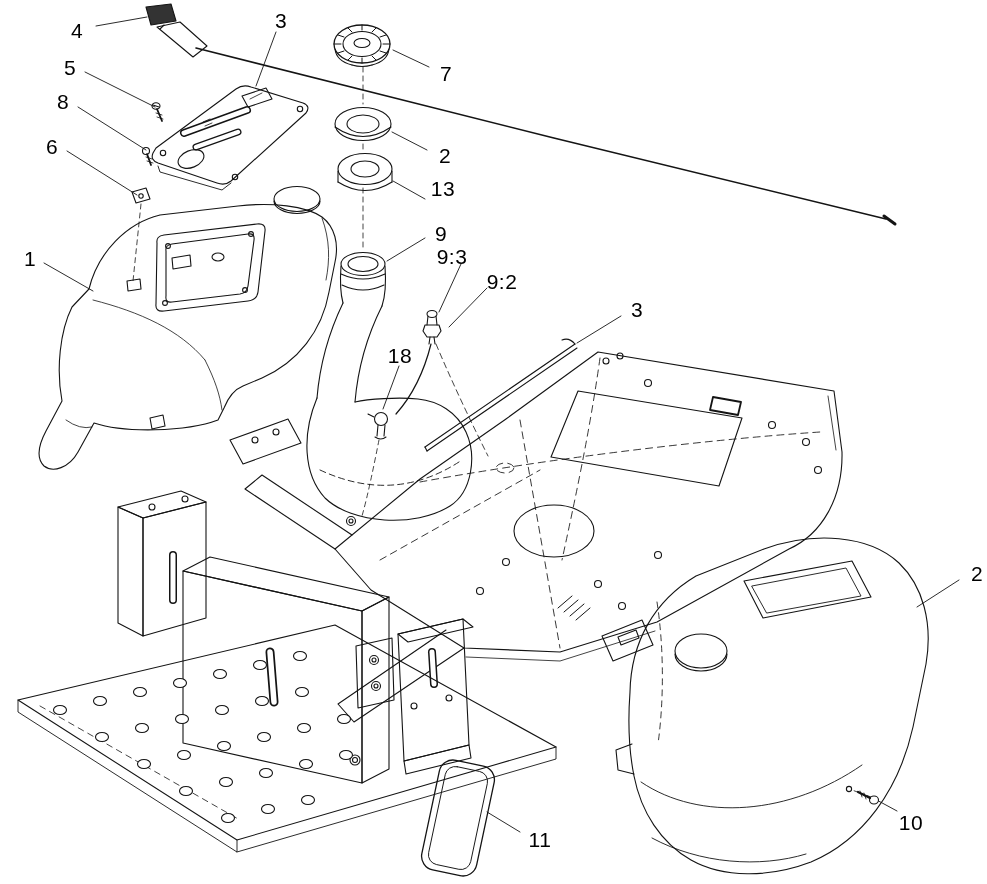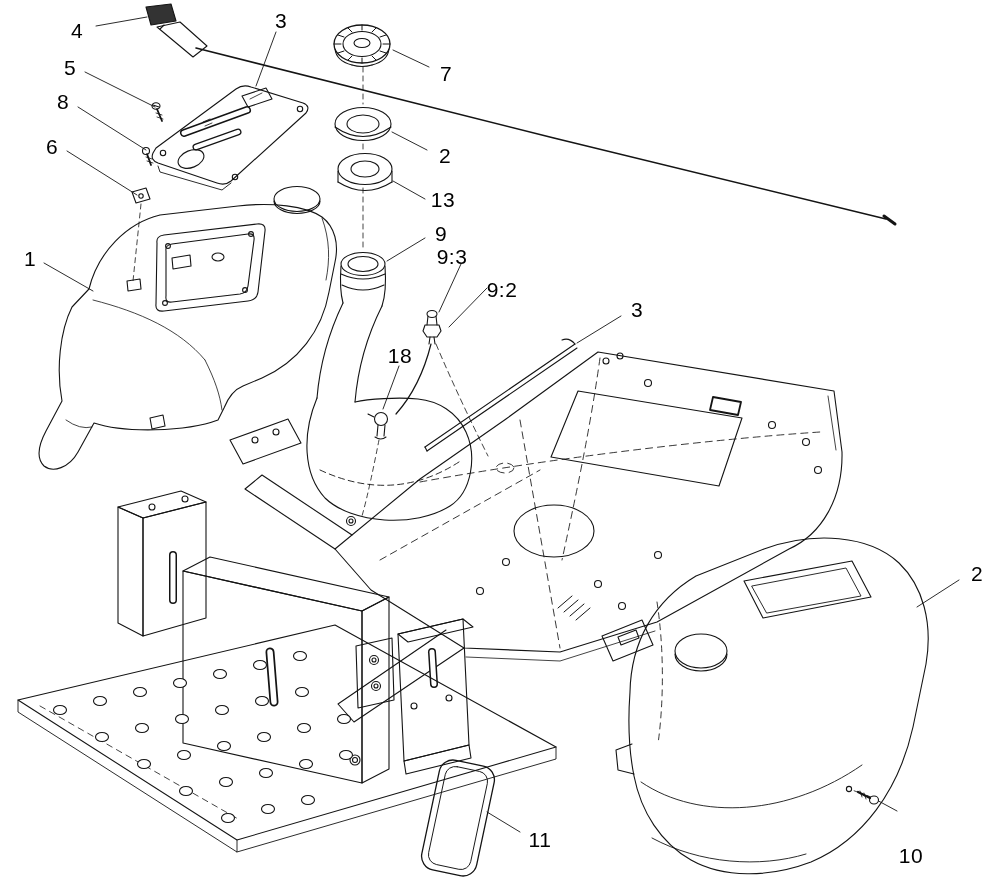--- a/index.html
+++ b/index.html
@@ -325,25 +325,25 @@
 </svg>
 
 <div>
   <span class="callout" style="left:77px;top:30px">4</span>
   <span class="callout" style="left:281px;top:20px">3</span>
   <span class="callout" style="left:446px;top:73px">7</span>
   <span class="callout" style="left:70px;top:67px">5</span>
   <span class="callout" style="left:63px;top:101px">8</span>
   <span class="callout" style="left:52px;top:146px">6</span>
   <span class="callout" style="left:445px;top:155px">2</span>
-  <span class="callout" style="left:443px;top:199px">13</span>
+  <span class="callout" style="left:443px;top:188px">13</span>
   <span class="callout" style="left:30px;top:258px">1</span>
   <span class="callout" style="left:441px;top:233px">9</span>
   <span class="callout" style="left:452px;top:256px">9:3</span>
-  <span class="callout" style="left:502px;top:289px">9:2</span>
+  <span class="callout" style="left:502px;top:281px">9:2</span>
   <span class="callout" style="left:637px;top:309px">3</span>
   <span class="callout" style="left:400px;top:355px">18</span>
   <span class="callout" style="left:977px;top:573px">2</span>
-  <span class="callout" style="left:911px;top:855px">10</span>
+  <span class="callout" style="left:911px;top:822px">10</span>
   <span class="callout" style="left:540px;top:839px">11</span>
 </div>
 
 </div>
 
 </body></html>

